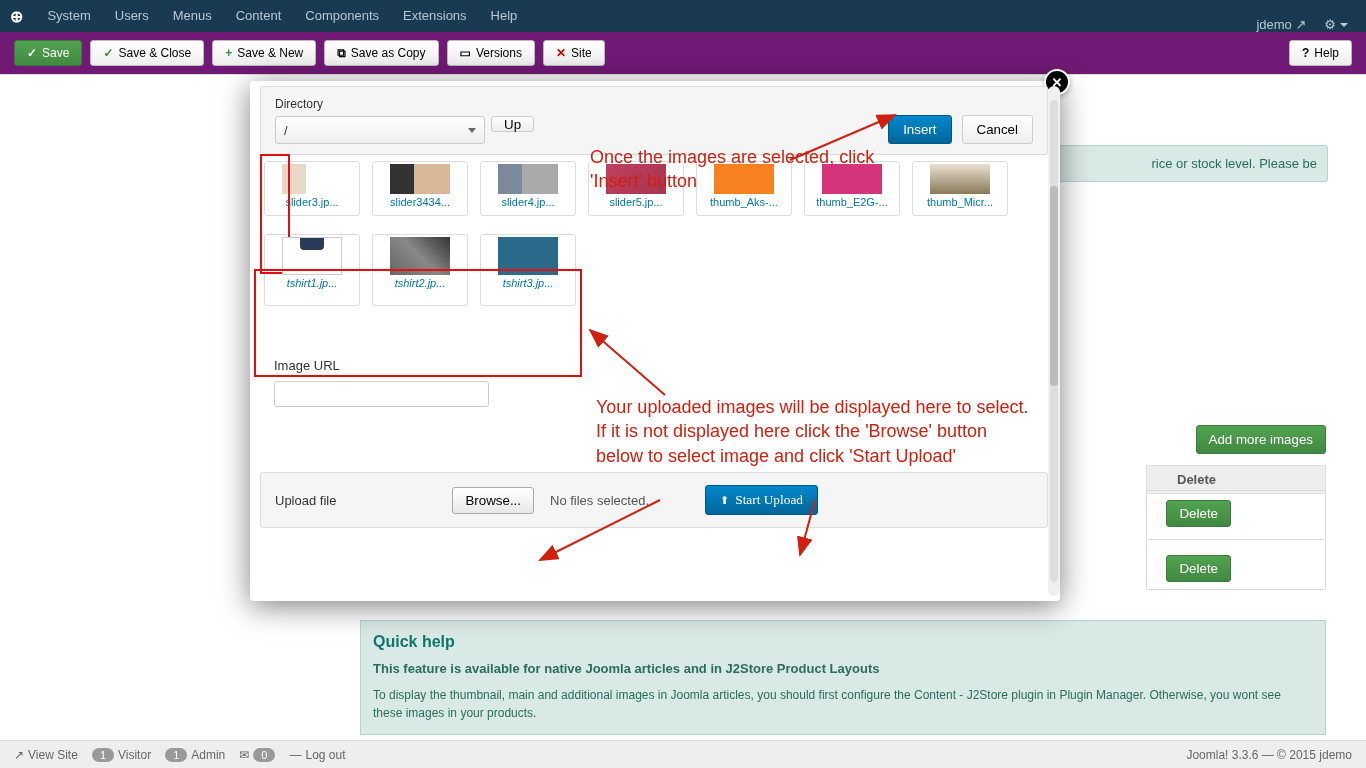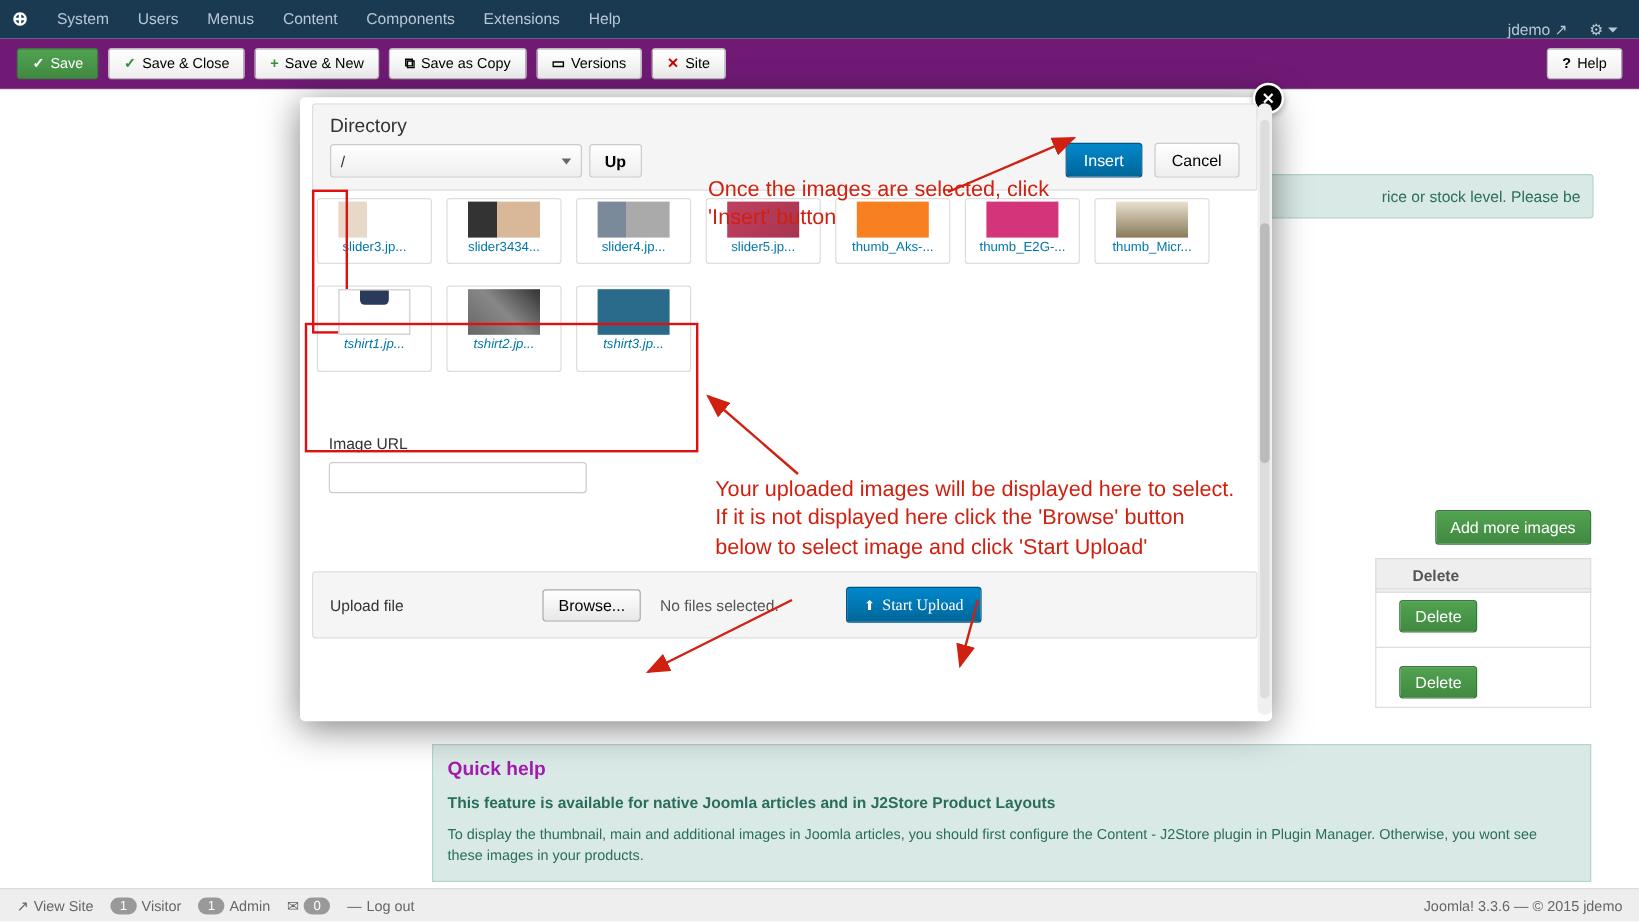--- a/index.html
+++ b/index.html
@@ -34,42 +34,42 @@
 .add-images-btn { position: absolute; right: 40px; top: 425px; background: linear-gradient(#51a351,#418941); color: #fff; border: 1px solid #3a7a3a; padding: 6px 12px; border-radius: 3px; cursor: pointer; }
 .delete-header { position: absolute; right: 40px; top: 465px; background: #eee; border: 1px solid #ddd; padding: 6px 30px; width: 180px; color: #555; font-weight: bold; }
 .delete-btn-1, .delete-btn-2 { position: absolute; background: linear-gradient(#51a351,#418941); color: #fff; border: 1px solid #3a7a3a; padding: 5px 12px; border-radius: 3px; cursor: pointer; }
 .delete-btn-1 { right: 135px; top: 500px; }
 .delete-btn-2 { right: 135px; top: 555px; }
 .table-borders { position: absolute; right: 40px; top: 490px; width: 180px; height: 105px; }
 .table-borders .row { border: 1px solid #ddd; border-top: none; height: 50px; }
 .table-borders .row:first-child { border-top: 1px solid #ddd; }
 
 .quickhelp { position: absolute; left: 360px; right: 40px; top: 620px; background: #d9e9e6; border: 1px solid #b5d4cd; padding: 12px; }
-.quickhelp h3 { color: #a21caf; font-size: 16px; margin-bottom: 10px; }
+.quickhelp h3 { color: #0f766e; font-size: 16px; margin-bottom: 10px; }
 .quickhelp .bold { font-weight: bold; color: #2a6d5d; margin-bottom: 10px; display: block; }
 .quickhelp p { color: #2a6d5d; font-size: 12px; line-height: 1.5; }
 
 
 .statusbar { position: absolute; bottom: 0; left: 0; right: 0; height: 28px; background: #eee; border-top: 1px solid #ddd; display: flex; align-items: center; padding: 0 14px; font-size: 12px; color: #666; }
 .statusbar .item { margin-right: 14px; display: flex; align-items: center; gap: 4px; }
 .statusbar .badge { background: #999; color: #fff; border-radius: 10px; padding: 1px 8px; font-size: 11px; }
 .statusbar .right { margin-left: auto; }
 
 
 .modal-overlay { position: absolute; top: 0; left: 0; right: 0; bottom: 0; }
 .modal { position: absolute; left: 250px; top: 81px; width: 810px; height: 520px; background: #fff; border-radius: 4px; box-shadow: 0 5px 30px rgba(0,0,0,0.5); }
 .modal .close-x { position: absolute; right: -10px; top: -12px; width: 26px; height: 26px; background: #000; color: #fff; border-radius: 50%; border: 2px solid #fff; display: flex; align-items: center; justify-content: center; cursor: pointer; font-weight: bold; box-shadow: 0 2px 5px rgba(0,0,0,0.3); }
 
 .modal-inner { position: absolute; left: 10px; top: 5px; right: 12px; bottom: 5px; overflow: hidden; }
 .modal-header { background: #f5f5f5; border: 1px solid #ddd; border-radius: 3px; padding: 10px 14px; display: flex; align-items: flex-end; gap: 10px; }
 .modal-header .dir-group { display: flex; flex-direction: column; gap: 5px; }
-.modal-header .dir-group label { font-size: 16px; }
+.modal-header .dir-group label { font-size: 12px; }
 .modal-header .dir-select { width: 210px; height: 28px; border: 1px solid #ccc; background: linear-gradient(#fff,#eee); border-radius: 3px; padding: 0 8px; display: flex; align-items: center; justify-content: space-between; }
 .modal-header .dir-select::after { content: ''; border-left: 4px solid transparent; border-right: 4px solid transparent; border-top: 5px solid #666; }
-.modal-header .up-btn { height: 28px; padding: 0 12px; border: 1px solid #ccc; background: linear-gradient(#fff,#eee); border-radius: 3px; cursor: pointer; font-weight: bold; }
+.modal-header .up-btn { height: 16px; padding: 0 12px; border: 1px solid #ccc; background: linear-gradient(#fff,#eee); border-radius: 3px; cursor: pointer; }
 .modal-header .spacer { flex: 1; }
 .btn-primary { background: linear-gradient(#0088cc,#006699); color: #fff; border: 1px solid #005588; padding: 6px 14px; border-radius: 3px; cursor: pointer; }
 .btn-default { background: linear-gradient(#fff,#eee); border: 1px solid #ccc; padding: 6px 14px; border-radius: 3px; cursor: pointer; }
 
 .thumbs-area { padding: 12px 4px; display: flex; flex-wrap: wrap; gap: 12px; }
 .thumb { width: 96px; height: 72px; border: 1px solid #ddd; border-radius: 3px; text-align: center; padding: 2px; cursor: pointer; }
 .thumb .img { width: 60px; height: 38px; margin: 0 auto; }
 .thumb .label { color: #0077aa; font-size: 11px; margin-top: 2px; white-space: nowrap; overflow: hidden; text-overflow: ellipsis; }
 .thumb-row-partial .img { height: 30px; }
 .thumb-row-partial { position: relative; top: -6px; }

